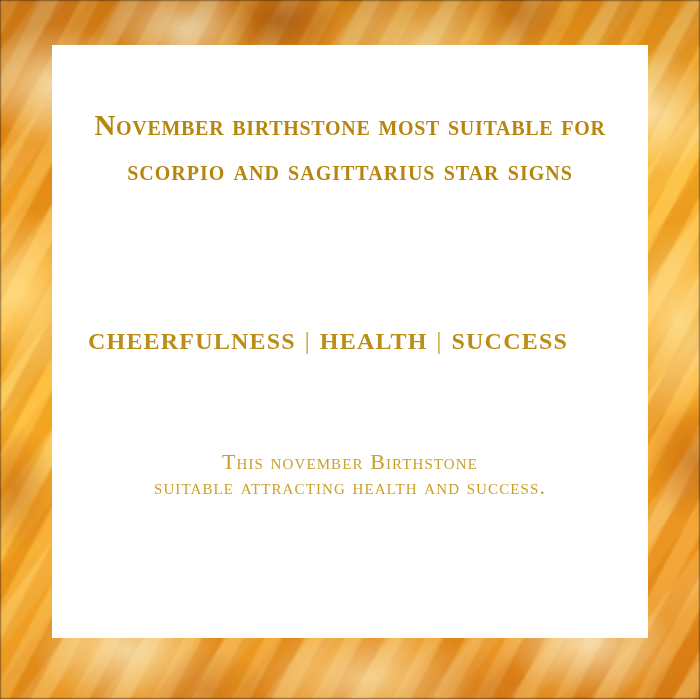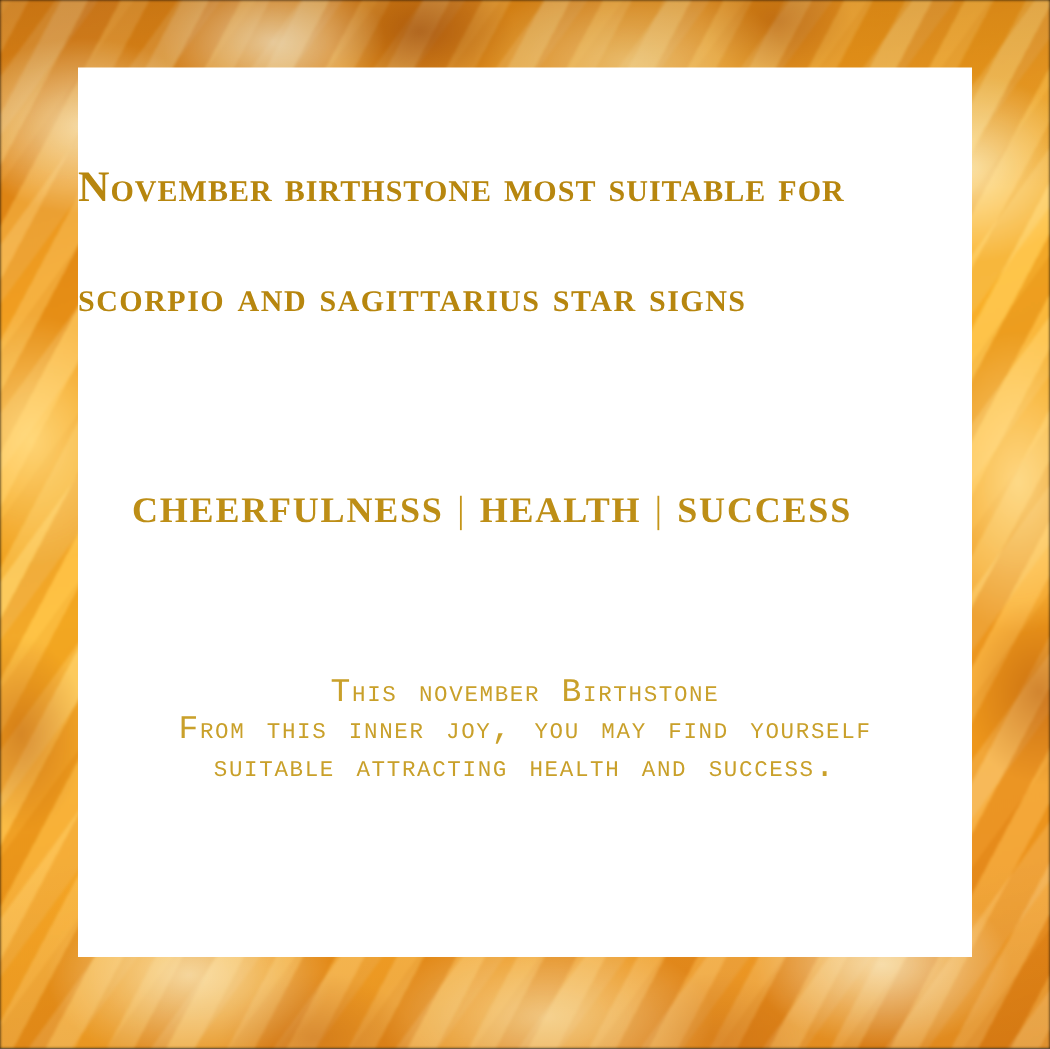--- a/index.html
+++ b/index.html
@@ -78,34 +78,35 @@
     padding: 0;
     overflow: hidden;
   }
 
   
   .headline {
     position: absolute;
     left: 0;
     right: 0;
     top: 66px;
+    text-align: center;
   }
   .headline .line {
     display: block;
     font-family: "Liberation Serif", "DejaVu Serif", serif;
     font-weight: bold;
     font-variant: small-caps;
     font-size: 29px;
     line-height: 1.0;
     letter-spacing: 0.7px;
     color: #b7860e;
     white-space: nowrap;
   }
   .headline .line.l2 {
-    margin-top: 44px;
+    margin-top: 16px;
     letter-spacing: 1.0px;
   }
 
   
   #keywords {
     position: absolute;
     left: 0;
     right: 0;
     top: 283px;
     text-align: left;
@@ -129,21 +130,21 @@
   #body-text {
     position: absolute;
     left: 0;
     right: 0;
     top: 404px;
     text-align: center;
     color: #c9a02a;
   }
   #body-text .bline {
     display: block;
-    font-family: Liberation Mono, monospace;
+    font-family: Liberation Serif, serif;
     font-weight: normal;
     font-variant: small-caps;
     font-size: 22px;
     line-height: 25px;
     letter-spacing: 1.1px;
     white-space: nowrap;
   }
 </style>
 </head>
 <body>
@@ -159,18 +160,17 @@
       <span class="line l1">November birthstone most suitable for</span>
       <span class="line l2">scorpio and sagittarius star signs</span>
     </div>
 
     <div id="keywords">
       <span>CHEERFULNESS</span><span class="sep">|</span><span>HEALTH</span><span class="sep">|</span><span>SUCCESS</span>
     </div>
 
     <div id="body-text">
       <span class="bline">This november Birthstone</span>
-      <span class="bline">From this inner joy, you may find yourself</span>
       <span class="bline">suitable attracting health and success.</span>
     </div>
 
   </div>
 </div>
 
 </body></html>

